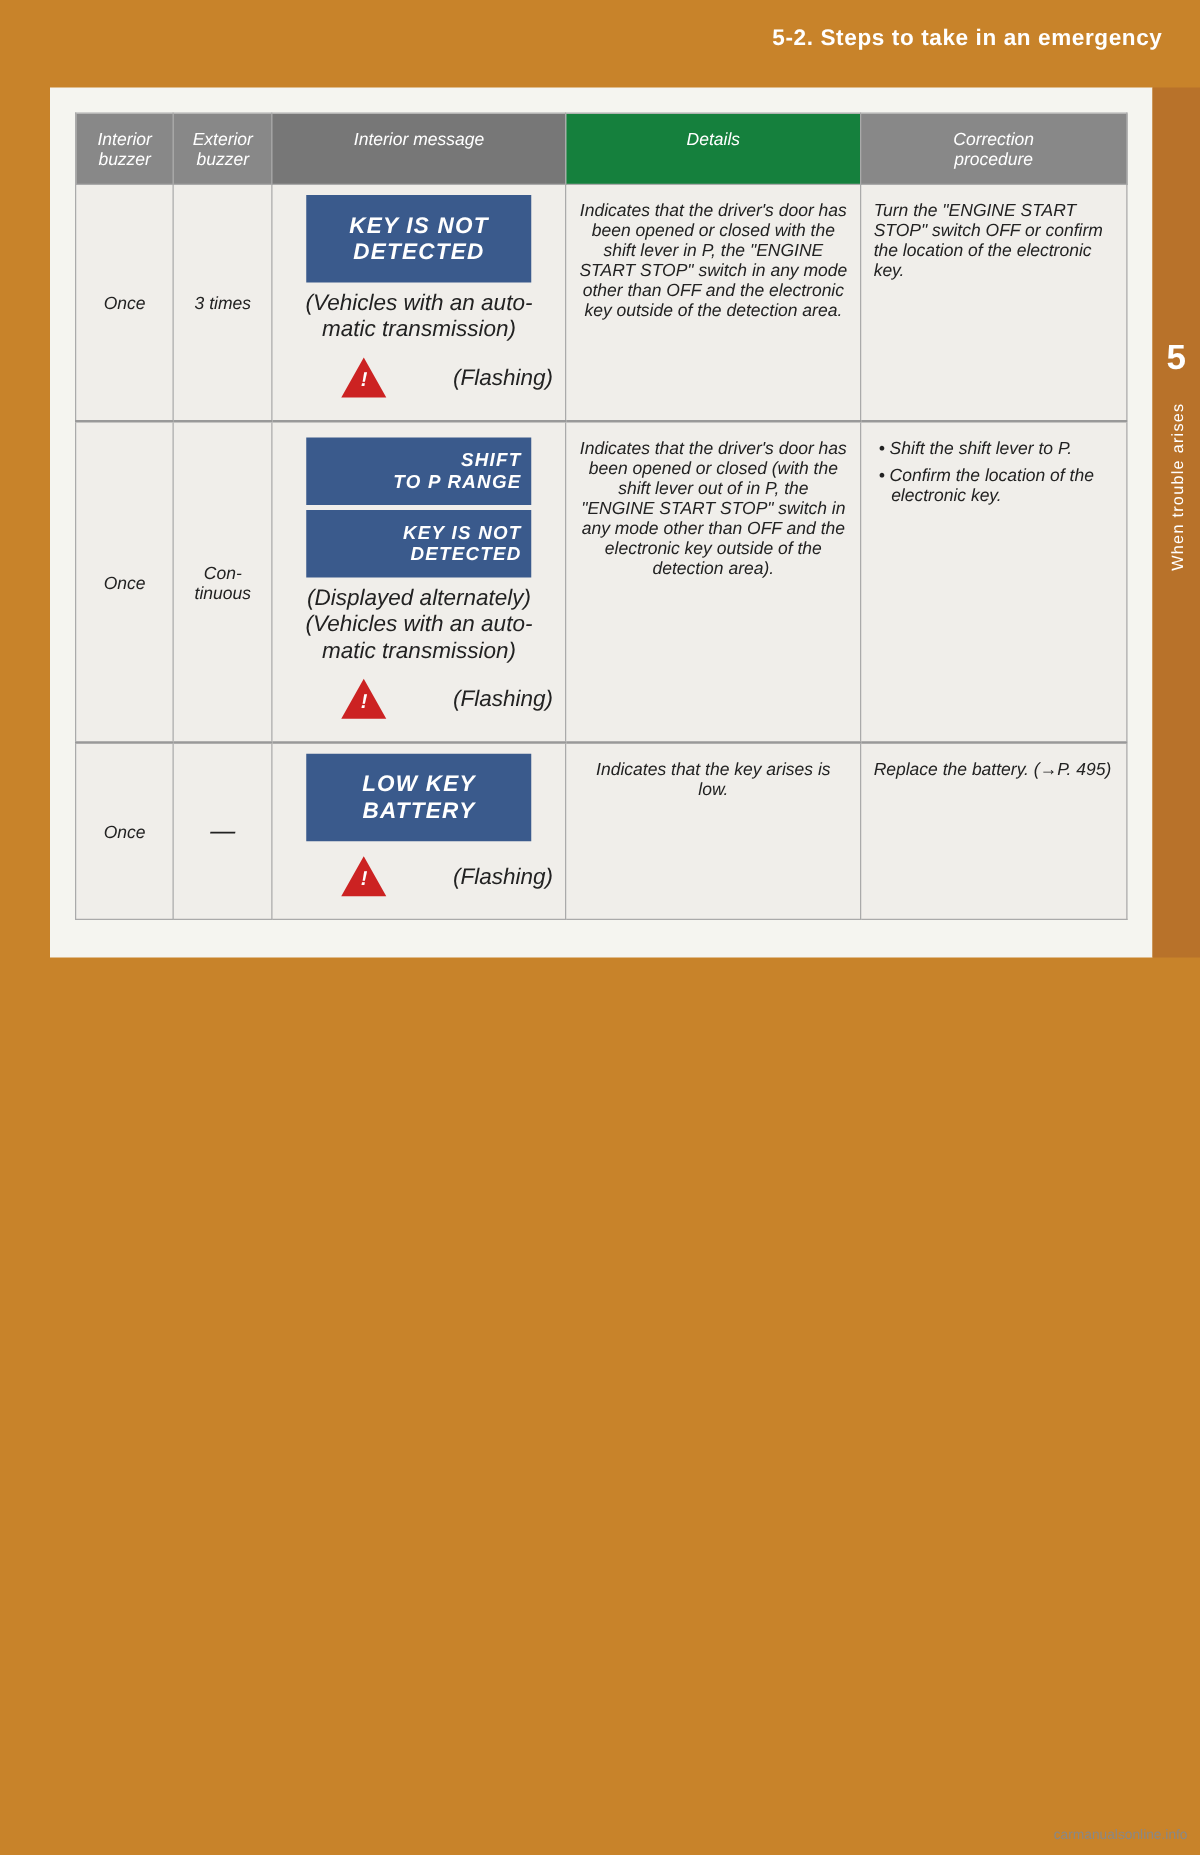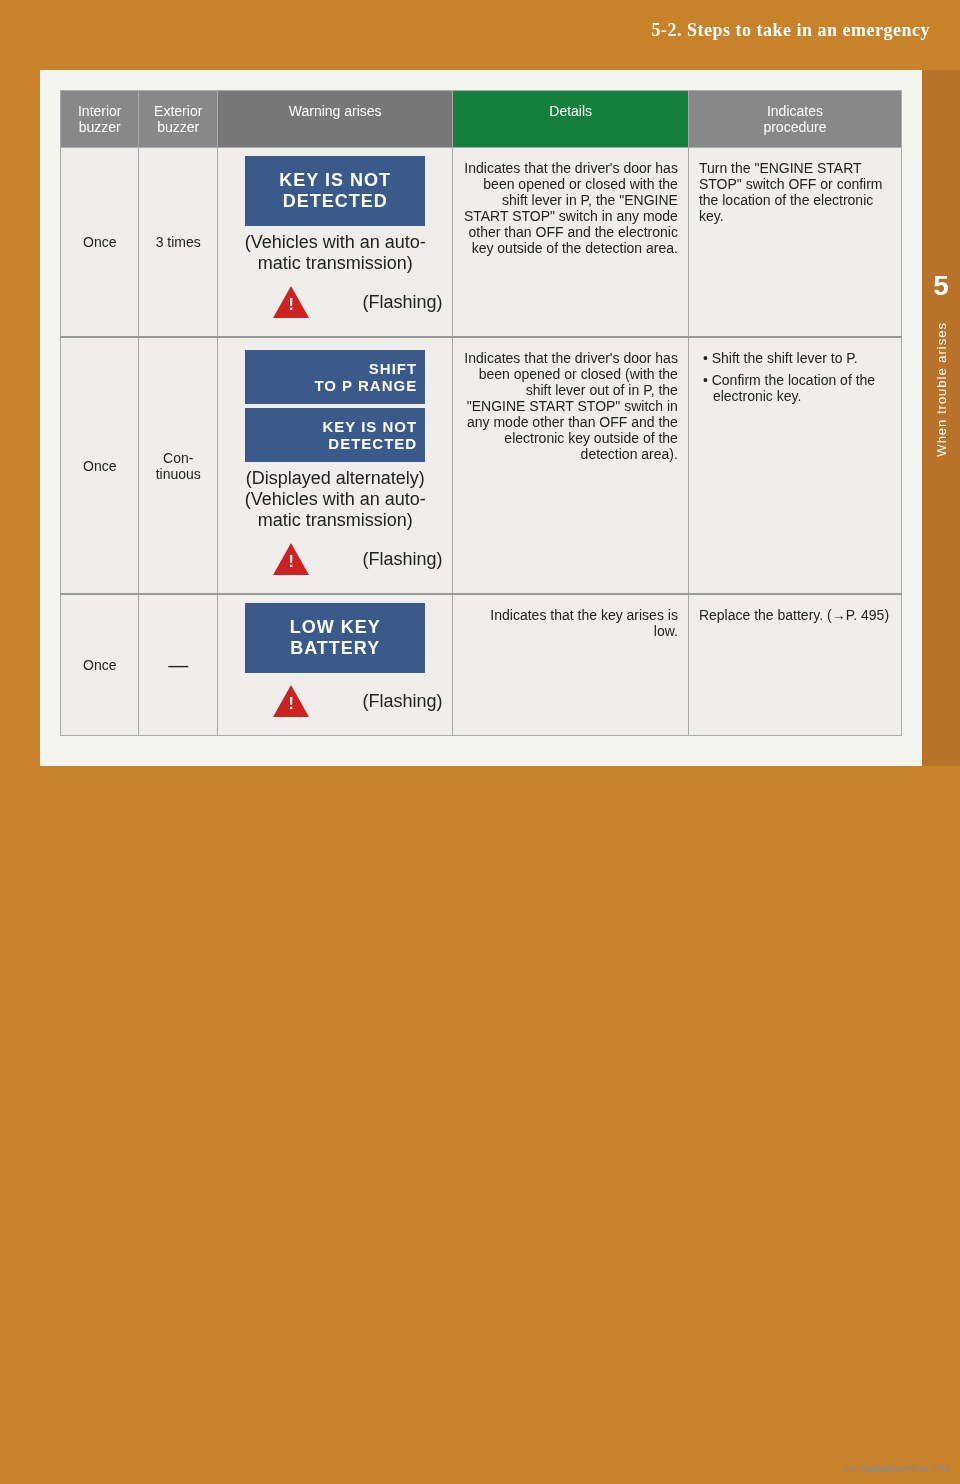--- a/index.html
+++ b/index.html
@@ -13,21 +13,20 @@
     }
 
     .header-bar {
       width: 100%;
       background: #c8832a;
       height: 60px;
       display: flex;
       align-items: center;
       justify-content: flex-end;
       padding-right: 30px;
-      font-family: Liberation Serif, serif;
     }
 
     .header-title {
       color: #fff;
       font-size: 18px;
       font-weight: bold;
       letter-spacing: 0.5px;
     }
 
     .page-content {
@@ -69,20 +68,21 @@
       transform: rotate(180deg);
       letter-spacing: 1px;
     }
 
     
     .warning-table {
       width: 100%;
       border-collapse: collapse;
       font-size: 14px;
       color: #222;
+      font-style: italic;
     }
 
     .warning-table th, .warning-table td {
       border: 1px solid #aaa;
       vertical-align: top;
       padding: 8px 10px;
     }
 
     .warning-table thead th {
       background: #888;
@@ -119,21 +119,21 @@
       vertical-align: middle;
       text-align: center;
     }
 
     .warning-table tbody td.col-warning {
       text-align: center;
       vertical-align: middle;
     }
 
     .warning-table tbody td.col-details {
-      text-align: right;
+      text-align: center;
       vertical-align: top;
       padding: 12px 10px;
     }
 
     .warning-table tbody td.col-correction {
       text-align: left;
       vertical-align: top;
       padding: 12px 10px;
     }
 
@@ -243,27 +243,27 @@
         <tr>
           <th class="col-interior">
             <span style="white-space:pre-line;">Interior
 buzzer</span>
           </th>
           <th class="col-exterior">
             <span style="white-space:pre-line;text-align:center;">Exterior
 buzzer</span>
           </th>
           <th class="col-warning">
-            <span>Warning arises</span>
+            <span>Interior message</span>
           </th>
           <th class="col-details">
             <span>Details</span>
           </th>
           <th class="col-correction">
-            <span style="white-space:pre-line;">Indicates
+            <span style="white-space:pre-line;">Correction
 procedure</span>
           </th>
         </tr>
       </thead>
       <tbody>
 
         <tr>
           <td>Once</td>
           <td>3 times</td>
           <td class="col-warning">

